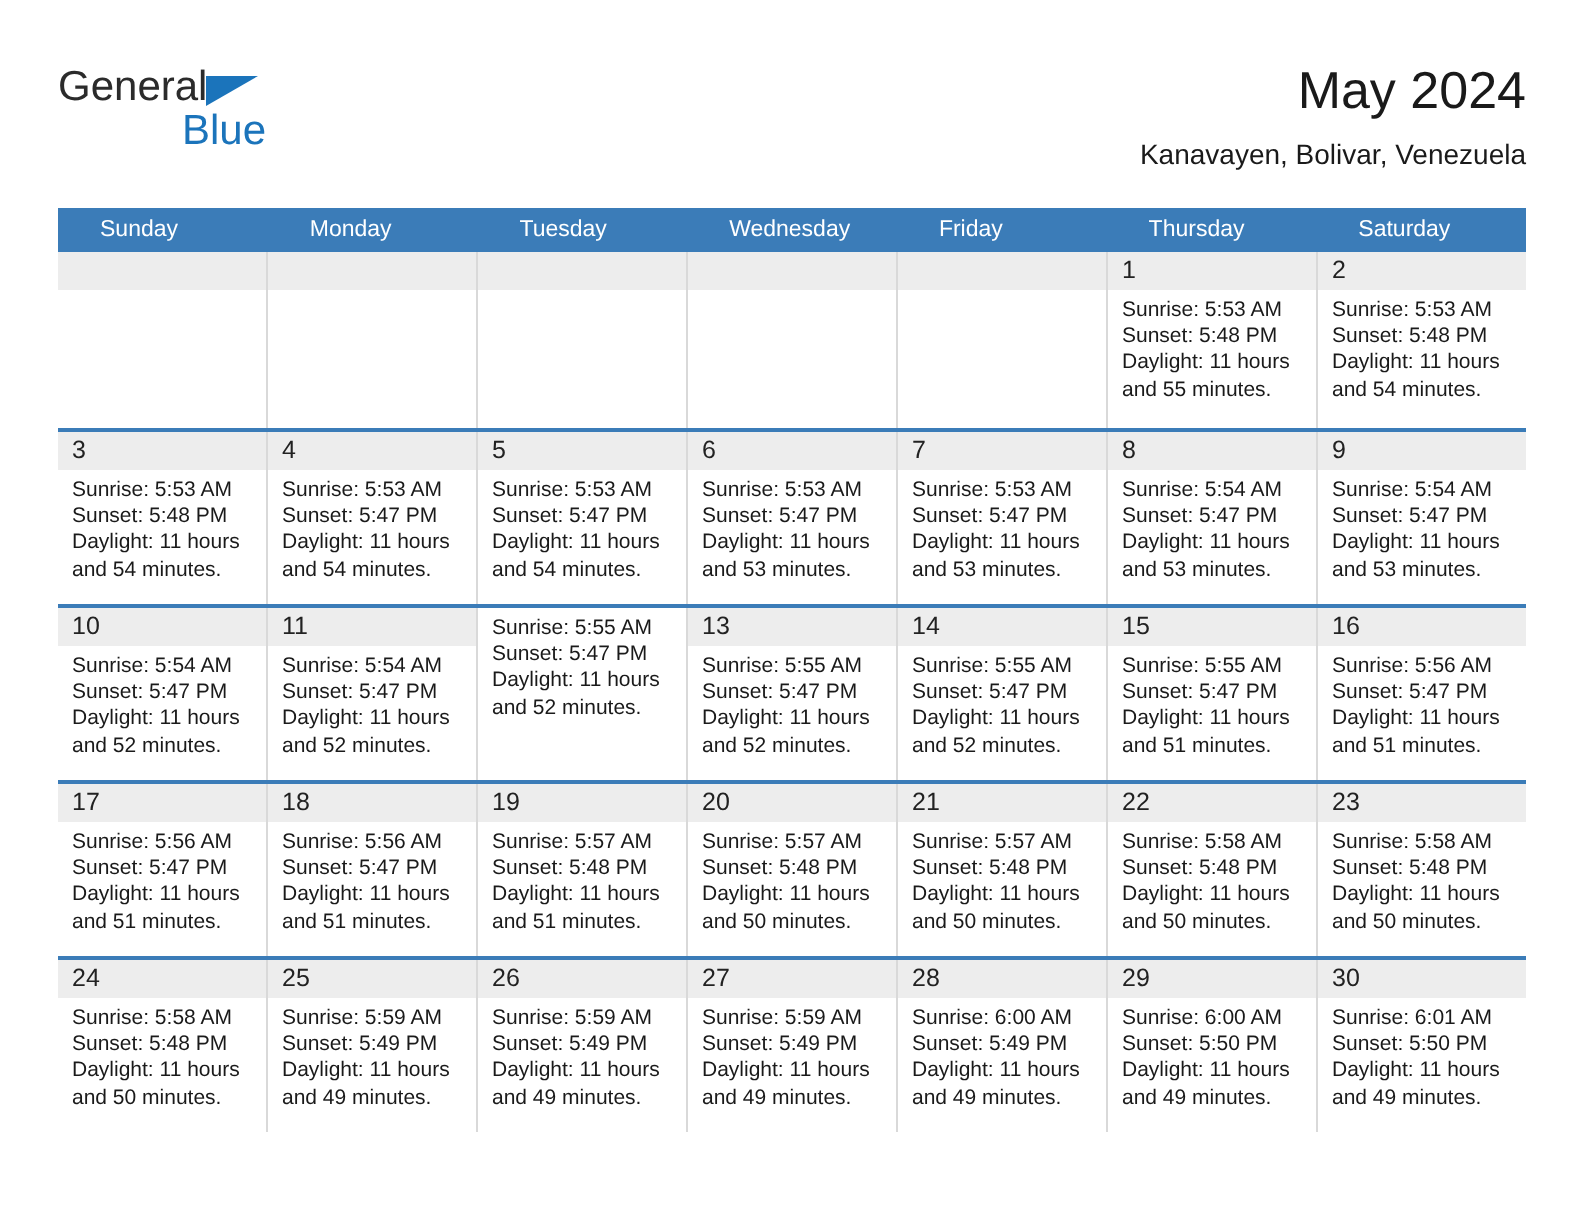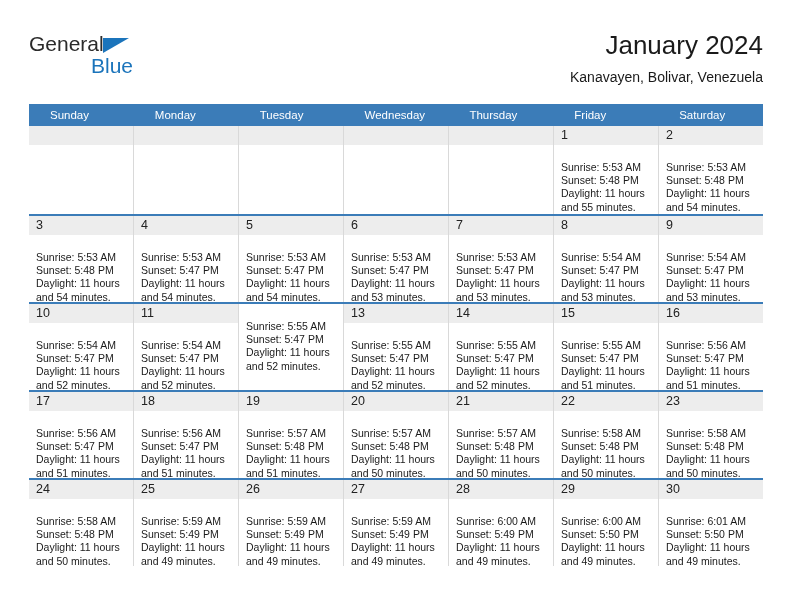--- a/index.html
+++ b/index.html
@@ -130,21 +130,21 @@
     font-size: 12.5px;
     color: #222222;
     line-height: 19px;
     padding-left: 7px;
     box-sizing: border-box;
   }
   .day.empty .day-num-band {
     background: #ededed;
   }
   .day-info {
-    padding: 16px 6px 0 7px;
+    padding: 4px 6px 0 7px;
     font-size: 10.5px;
     line-height: 13.2px;
     color: #1a1a1a;
   }
   .day-info div {
     white-space: nowrap;
   }
   .day-info .wrap {
     white-space: normal;
   }
@@ -154,33 +154,33 @@
 
 <div class="page">
 
   <div class="masthead">
     <div class="logo">
       <span class="logo-general">General</span>
       <span class="logo-tri"></span>
       <span class="logo-blue">Blue</span>
     </div>
     <div class="titles">
-      <div class="cal-title">January 2024</div>
+      <div class="cal-title">May 2024</div>
       <div class="cal-subtitle">Kanavayen, Bolivar, Venezuela</div>
     </div>
   </div>
 
   <div class="calendar">
     <div class="weekdays">
       <div class="weekday">Sunday</div>
       <div class="weekday">Monday</div>
       <div class="weekday">Tuesday</div>
       <div class="weekday">Wednesday</div>
+      <div class="weekday">Friday</div>
       <div class="weekday">Thursday</div>
-      <div class="weekday">Friday</div>
       <div class="weekday">Saturday</div>
     </div>
     <div id="weeks-container">
         <div class="week first">
           <div class="day empty">
             <div class="day-num-band"></div>
           </div>
           <div class="day empty">
             <div class="day-num-band"></div>
           </div>

